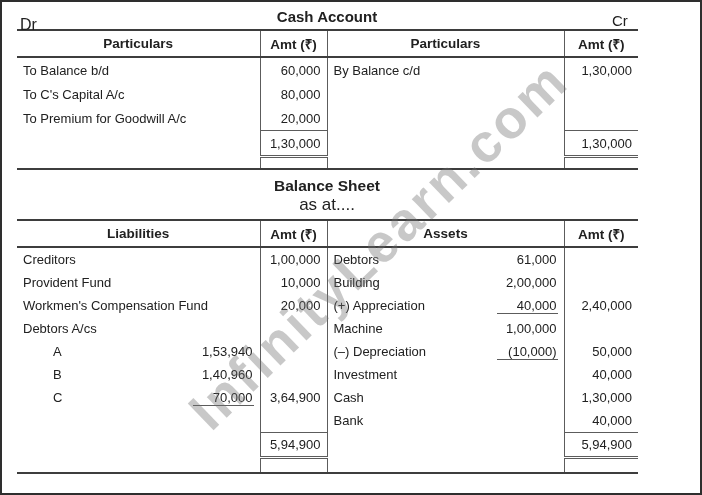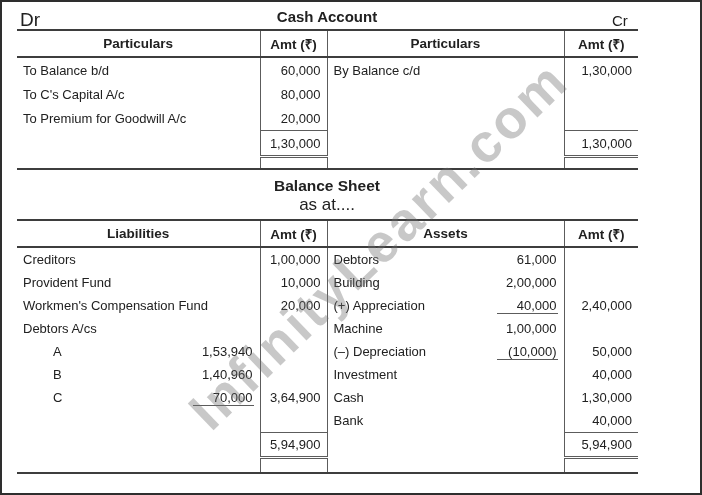--- a/index.html
+++ b/index.html
@@ -10,21 +10,21 @@
   }
   
   .watermark {
     position:absolute; left:86px; top:212px; width:580px; text-align:center;
     font-size:54px; font-weight:bold; letter-spacing:3px; white-space:nowrap;
     color:rgba(110,110,110,0.38); transform:rotate(-44deg);
     pointer-events:none; z-index:9;
   }
   
   .acct-header { position:relative; height:23px; margin-top:4px; }
-  .dr-lbl { position:absolute; left:18px; top:3px; font-size:19px; }
+  .dr-lbl { position:absolute; left:18px; top:10px; font-size:16px; }
   .cr-lbl { position:absolute; left:610px; top:6px; font-size:15px; }
   .acct-title { position:absolute; left:15px; top:2px; width:620px; text-align:center;
     font-weight:bold; font-size:15px; }
   
   table.ledger { border-collapse:collapse; table-layout:fixed; width:621px; margin-left:15px; }
   col.c1 { width:243px; } col.c2 { width:67px; } col.c3 { width:237px; } col.c4 { width:74px; }
   .ledger th, .ledger td { padding:0 6px; font-size:13px; overflow:hidden; white-space:nowrap; vertical-align:middle; }
   tr.hdr th { border-top:2px solid #3d3d3d; border-bottom:2px solid #3d3d3d;
     font-weight:bold; text-align:center; height:25px; font-size:13.5px;margin-top:40px; }
   td.b-lr, th.b-lr { border-left:1px solid #5c5c5c; border-right:1px solid #5c5c5c; }

